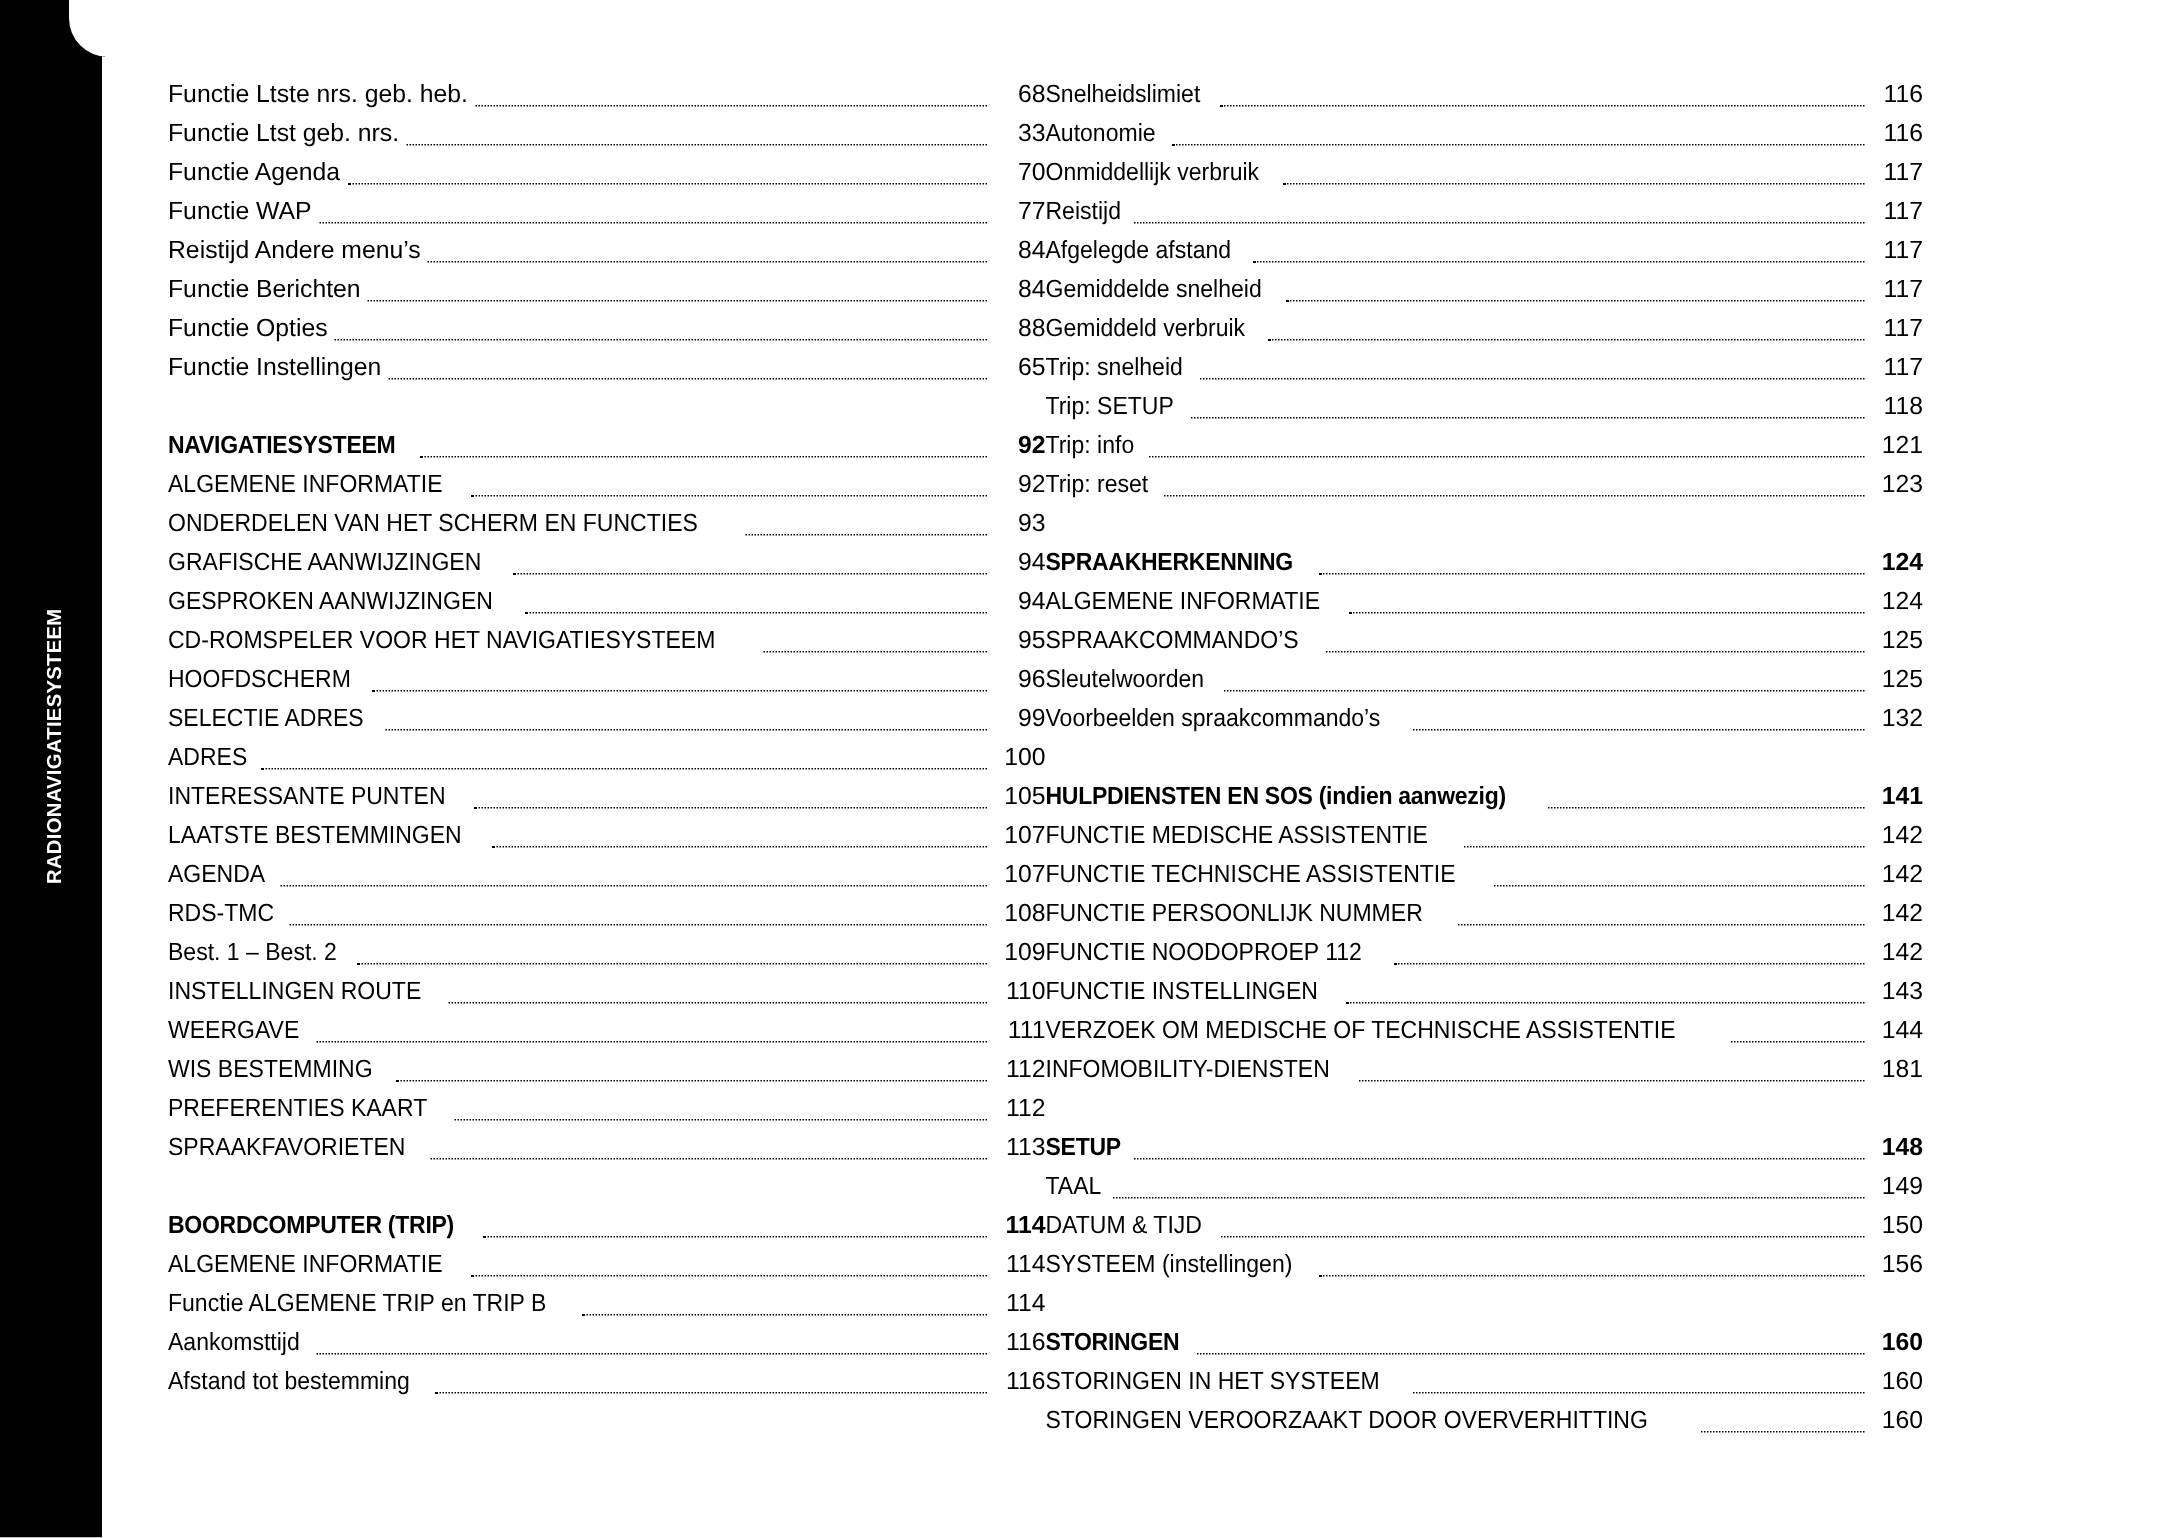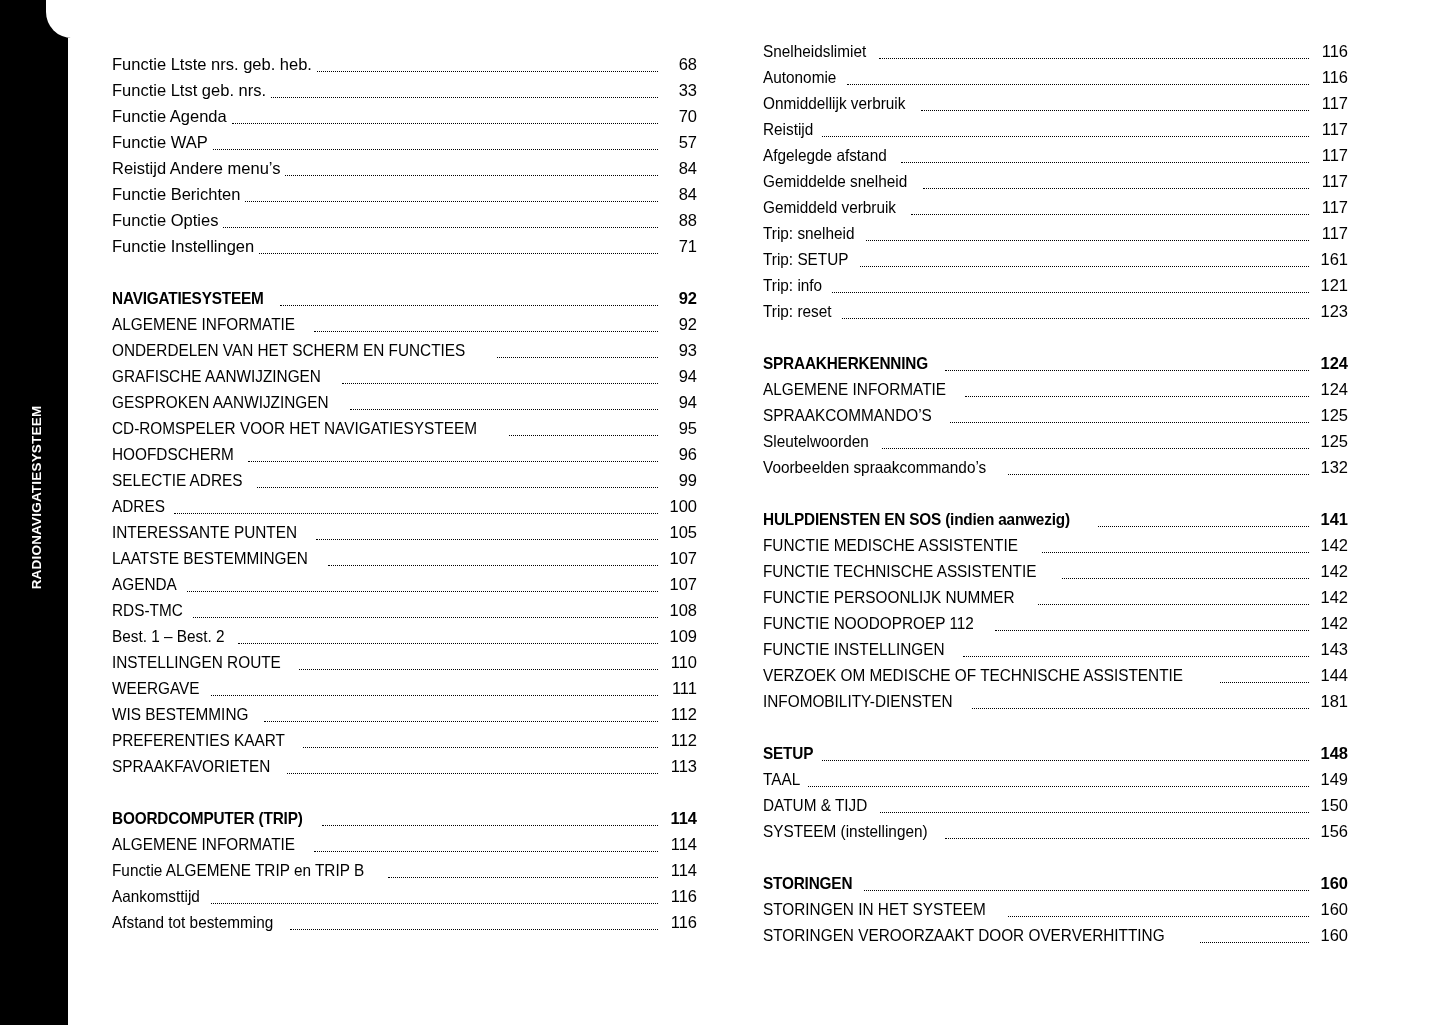--- a/index.html
+++ b/index.html
@@ -85,25 +85,23 @@
     color: #000000;
     font-size: 30px;
     font-weight: bold;
     font-family: "Liberation Serif", serif;
   }
 
   
   .columns {
     position: absolute;
     left: 112px;
-    top: 38px;
+    top: 50px;
     width: 1236px;
     display: flex;
-    gap: 66px;
-    align-items: center;
   }
   .col {
     width: 585px;
   }
 
   
   .entry {
     display: flex;
     align-items: flex-end;
     font-size: 16.5px;
@@ -175,41 +173,41 @@
           <span class="pg">33</span>
         </div>
         <div class="entry mixed">
           <span class="label">Functie Agenda</span>
           <span class="dots"></span>
           <span class="pg">70</span>
         </div>
         <div class="entry mixed">
           <span class="label">Functie WAP</span>
           <span class="dots"></span>
-          <span class="pg">57</span>
+          <span class="pg">77</span>
         </div>
         <div class="entry mixed">
           <span class="label">Reistijd Andere menu’s</span>
           <span class="dots"></span>
           <span class="pg">84</span>
         </div>
         <div class="entry mixed">
           <span class="label">Functie Berichten</span>
           <span class="dots"></span>
           <span class="pg">84</span>
         </div>
         <div class="entry mixed">
           <span class="label">Functie Opties</span>
           <span class="dots"></span>
           <span class="pg">88</span>
         </div>
         <div class="entry mixed">
           <span class="label">Functie Instellingen</span>
           <span class="dots"></span>
-          <span class="pg">71</span>
+          <span class="pg">65</span>
         </div>
         <div class="spacer"></div>
         <div class="entry head caps">
           <span class="label">NAVIGATIESYSTEEM</span>
           <span class="dots"></span>
           <span class="pg">92</span>
         </div>
         <div class="entry caps">
           <span class="label">ALGEMENE INFORMATIE</span>
           <span class="dots"></span>
@@ -364,21 +362,21 @@
           <span class="pg">117</span>
         </div>
         <div class="entry caps">
           <span class="label">Trip: snelheid</span>
           <span class="dots"></span>
           <span class="pg">117</span>
         </div>
         <div class="entry caps">
           <span class="label">Trip: SETUP</span>
           <span class="dots"></span>
-          <span class="pg">161</span>
+          <span class="pg">118</span>
         </div>
         <div class="entry caps">
           <span class="label">Trip: info</span>
           <span class="dots"></span>
           <span class="pg">121</span>
         </div>
         <div class="entry caps">
           <span class="label">Trip: reset</span>
           <span class="dots"></span>
           <span class="pg">123</span>

